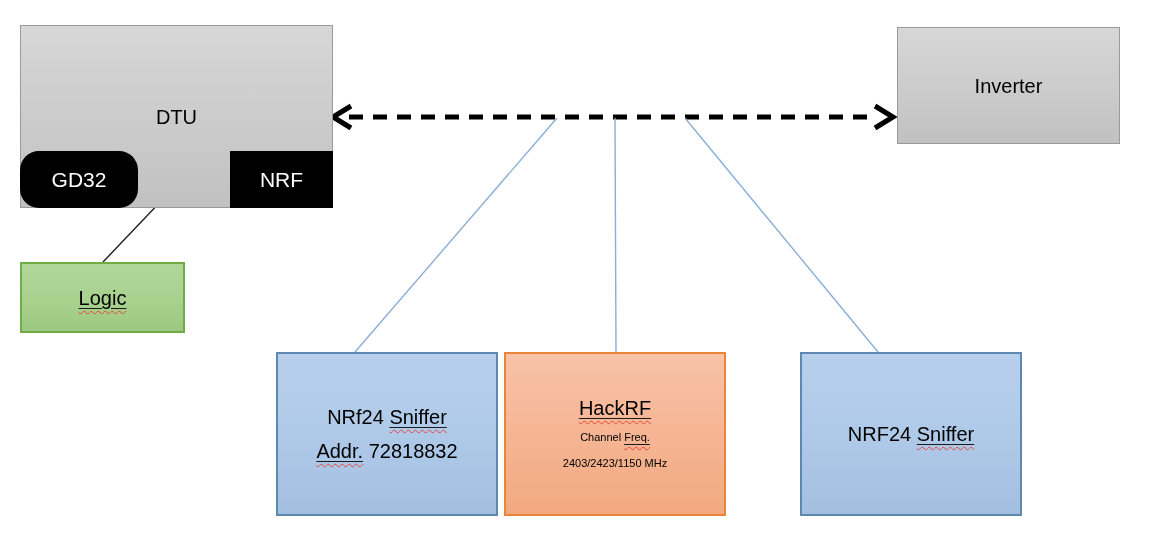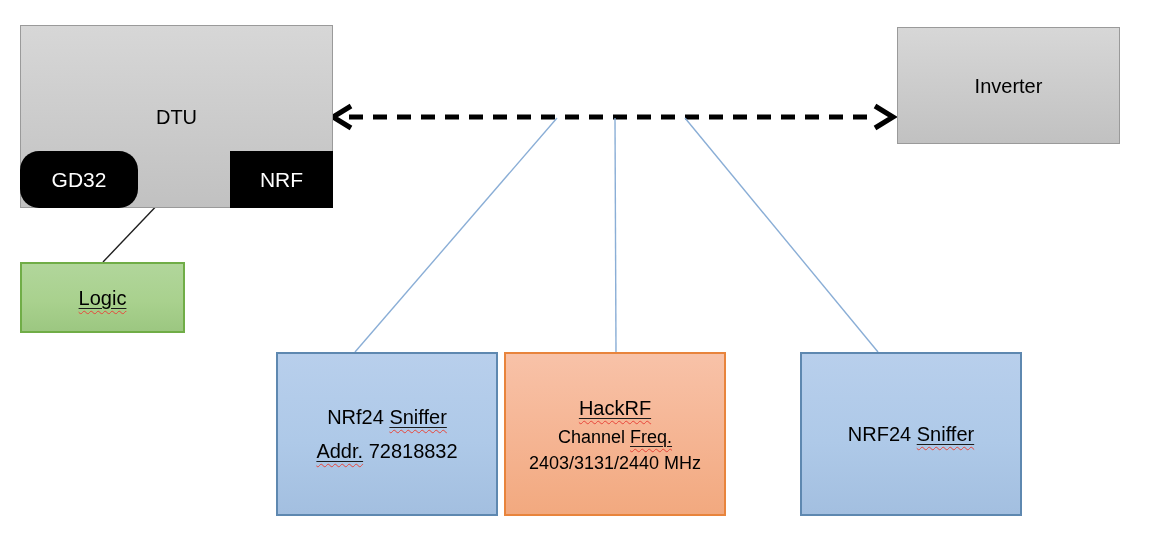--- a/index.html
+++ b/index.html
@@ -51,21 +51,21 @@
     position: absolute;
     box-sizing: border-box;
     background: #000000;
     color: #ffffff;
     display: flex;
     align-items: center;
     justify-content: center;
     font-size: 21px;
     z-index: 2;
   }
-  .sub { font-size: 18px; line-height: 26px; }
+  .sub { font-size: 11px; line-height: 26px; }
   .title-ln { line-height: 32px; }
   
   .flag {
     text-decoration: underline;
     text-decoration-color: #1b1b1b;
     text-decoration-thickness: 1px;
     text-underline-offset: 3px;
   }
   .flag-w {
     text-decoration: underline;
@@ -121,20 +121,20 @@
   </div>
 
   <div class="box blue" style="left:242px; top:352px; width:222px; height:164px;">
     <div>NRf24 <span class="flag"><span class="flag-w">Sniffer</span></span></div>
     <div><span class="flag"><span class="flag-w">Addr.</span></span> 72818832</div>
   </div>
 
   <div class="box orange" style="left:504px; top:352px; width:222px; height:164px;">
     <div class="title-ln"><span class="flag"><span class="flag-w">HackRF</span></span></div>
     <div class="sub">Channel <span class="flag"><span class="flag-w">Freq.</span></span></div>
-    <div class="sub">2403/3131/2440 MHz</div>
+    <div class="sub">2403/2423/1150 MHz</div>
   </div>
 
   <div class="box blue" style="left:766px; top:352px; width:222px; height:164px;">
     <div>NRF24 <span class="flag"><span class="flag-w">Sniffer</span></span></div>
   </div>
 
 </div>
 
 </body></html>

